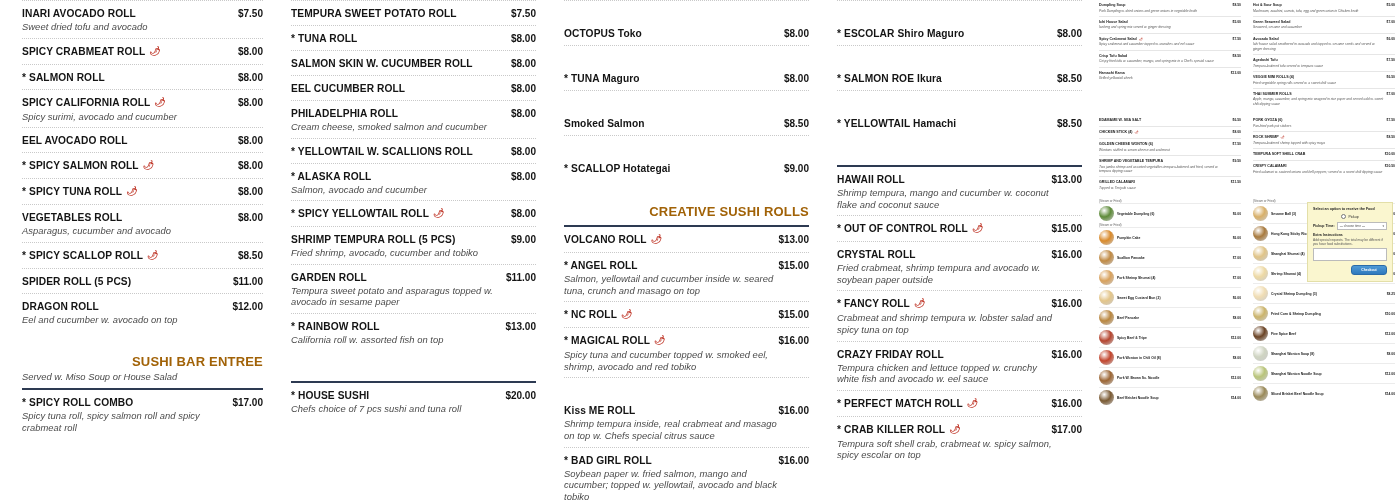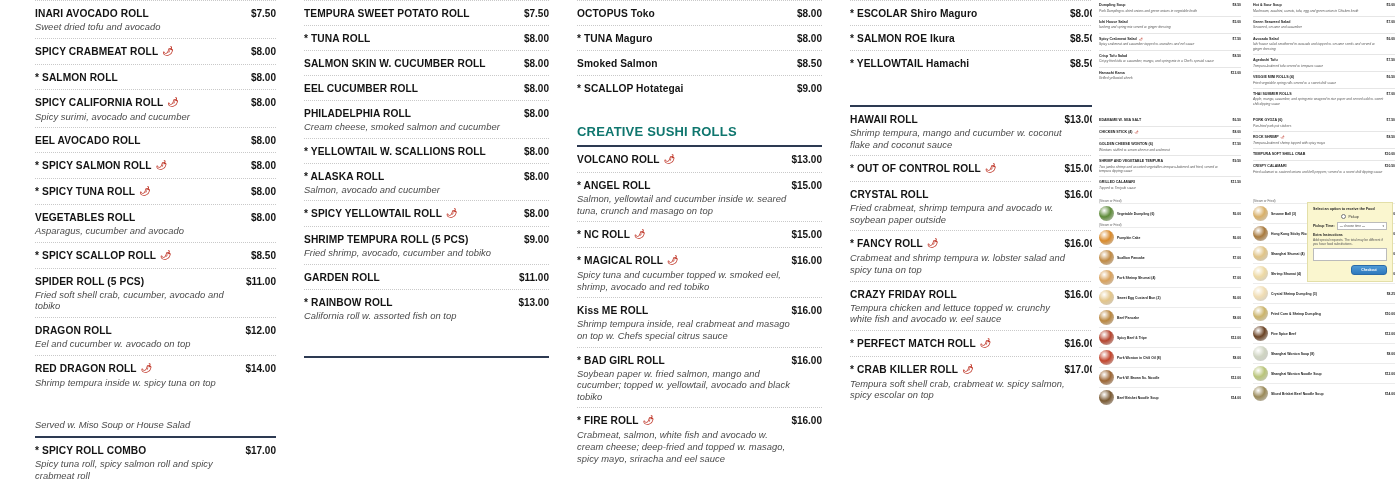--- a/index.html
+++ b/index.html
@@ -1,38 +1,38 @@
 <!DOCTYPE html>
 <html><head>
 <meta charset="utf-8">
 <style>
   html,body{margin:0;padding:0;background:#ffffff;}
   body{width:1400px;height:500px;overflow:hidden;font-family:"Liberation Sans",sans-serif;color:#1c1c1c;}
   .page{position:relative;width:1400px;height:500px;}
 
   
-  .menu-cols{position:absolute;left:17px;top:0;width:1092px;height:360px;display:flex;}
+  .menu-cols{position:absolute;left:4px;top:0;width:1092px;height:360px;display:flex;}
   .col{width:273px;box-sizing:border-box;padding:0 14px 0 14px;}
   .col.c1{padding-left:18px;}
 
   .item{position:relative;padding:6px 0 5px 0;border-top:1px dotted #c9c9c9;}
   .item.nodot{border-top:none;}
   .row{display:flex;align-items:baseline;justify-content:space-between;}
   .nm{font-size:10.2px;font-weight:bold;letter-spacing:.1px;line-height:13px;color:#141414;
       text-transform:uppercase;padding-right:6px;}
-  .nm.mixed{text-transform:none;}
+  .nm.mixed{text-transform:none;margin-top:20px;}
   .pr{font-size:10px;font-weight:bold;color:#141414;white-space:nowrap;}
   .ds{font-size:9.4px;font-style:italic;color:#4a4a4a;line-height:11.6px;margin-top:1px;
       padding-right:30px;letter-spacing:.05px;}
   .chili{display:inline-block;color:#c0392b;font-size:9px;font-weight:bold;
          transform:translateY(-1px);margin-left:4px;}
 
   .spacer{height:14px;}
   .sect{padding-top:10px;}
-  .sect-h{font-size:13px;font-weight:bold;letter-spacing:.2px;color:#0f766e;text-transform:uppercase;}
+  .sect-h{font-size:13px;font-weight:bold;letter-spacing:.2px;color:#a16207;text-transform:uppercase;text-align:right;}
   .sect-s{font-size:9.4px;font-style:italic;color:#4a4a4a;margin-top:2px;}
   .sect-rule{border-top:2px solid #2d3a52;margin-top:6px;}
 
   
   .preview{position:absolute;left:1092px;top:0;width:308px;height:500px;overflow:hidden;
            background:#fff;border-left:1px solid #ffffff;}
   .pv-cols{display:flex;width:308px;}
   .pv-col{width:154px;box-sizing:border-box;padding:0 6px;}
   .pv-item{border-top:1px solid #e6e6e6;padding:3px 0 3px 0;}
   .pv-item.nb{border-top:none;}
@@ -134,39 +134,32 @@
             <div class="row">
               <div class="nm">* SPICY SCALLOP ROLL<span class="chili">🌶</span></div>
               <div class="pr">$8.50</div>
             </div>
           </div>
           <div class="item">
             <div class="row">
               <div class="nm">SPIDER ROLL (5 PCS)</div>
               <div class="pr">$11.00</div>
             </div>
-            <div class="ds">Fried soft shell crab, cucumber, avocado and tobiko</div>
           </div>
           <div class="item">
             <div class="row">
               <div class="nm">DRAGON ROLL</div>
               <div class="pr">$12.00</div>
             </div>
             <div class="ds">Eel and cucumber w. avocado on top</div>
           </div>
-          <div class="item">
-            <div class="row">
-              <div class="nm">RED DRAGON ROLL<span class="chili">🌶</span></div>
-              <div class="pr">$14.00</div>
-            </div>
-            <div class="ds">Shrimp tempura inside w. spicy tuna on top</div>
-          </div>
         </div>
       <div class="spacer"></div>
       <div class="sect">
+        <div class="sect-h">SUSHI BAR ENTREE</div>
         <div class="sect-s">Served w. Miso Soup or House Salad</div>
         <div class="sect-rule"></div>
         <div id="sect-c1">
             <div class="item nodot">
               <div class="row">
                 <div class="nm">* SPICY ROLL COMBO</div>
                 <div class="pr">$17.00</div>
               </div>
               <div class="ds">Spicy tuna roll, spicy salmon roll and spicy crabmeat roll</div>
             </div>
@@ -231,36 +224,42 @@
               <div class="nm">SHRIMP TEMPURA ROLL (5 PCS)</div>
               <div class="pr">$9.00</div>
             </div>
             <div class="ds">Fried shrimp, avocado, cucumber and tobiko</div>
           </div>
           <div class="item">
             <div class="row">
               <div class="nm">GARDEN ROLL</div>
               <div class="pr">$11.00</div>
             </div>
+            <div class="ds">Tempura sweet potato and asparagus topped w. avocado in sesame paper</div>
           </div>
           <div class="item">
             <div class="row">
               <div class="nm">* RAINBOW ROLL</div>
               <div class="pr">$13.00</div>
             </div>
             <div class="ds">California roll w. assorted fish on top</div>
           </div>
         </div>
       <div class="spacer"></div>
       <div class="sect">
         <div class="sect-h"></div>
         <div class="sect-s"></div>
         <div class="sect-rule"></div>
         <div id="sect-c2">
             <div class="item nodot">
+              <div class="row">
+                <div class="nm">* HOUSE SUSHI</div>
+                <div class="pr">$20.00</div>
+              </div>
+              <div class="ds">Chefs choice of 7 pcs sushi and tuna roll</div>
             </div>
           </div>
       </div>
     </div>
 
     <div class="col">
       <div id="list-c3">
           <div class="item">
             <div class="row">
               <div class="nm mixed">OCTOPUS Toko</div>

